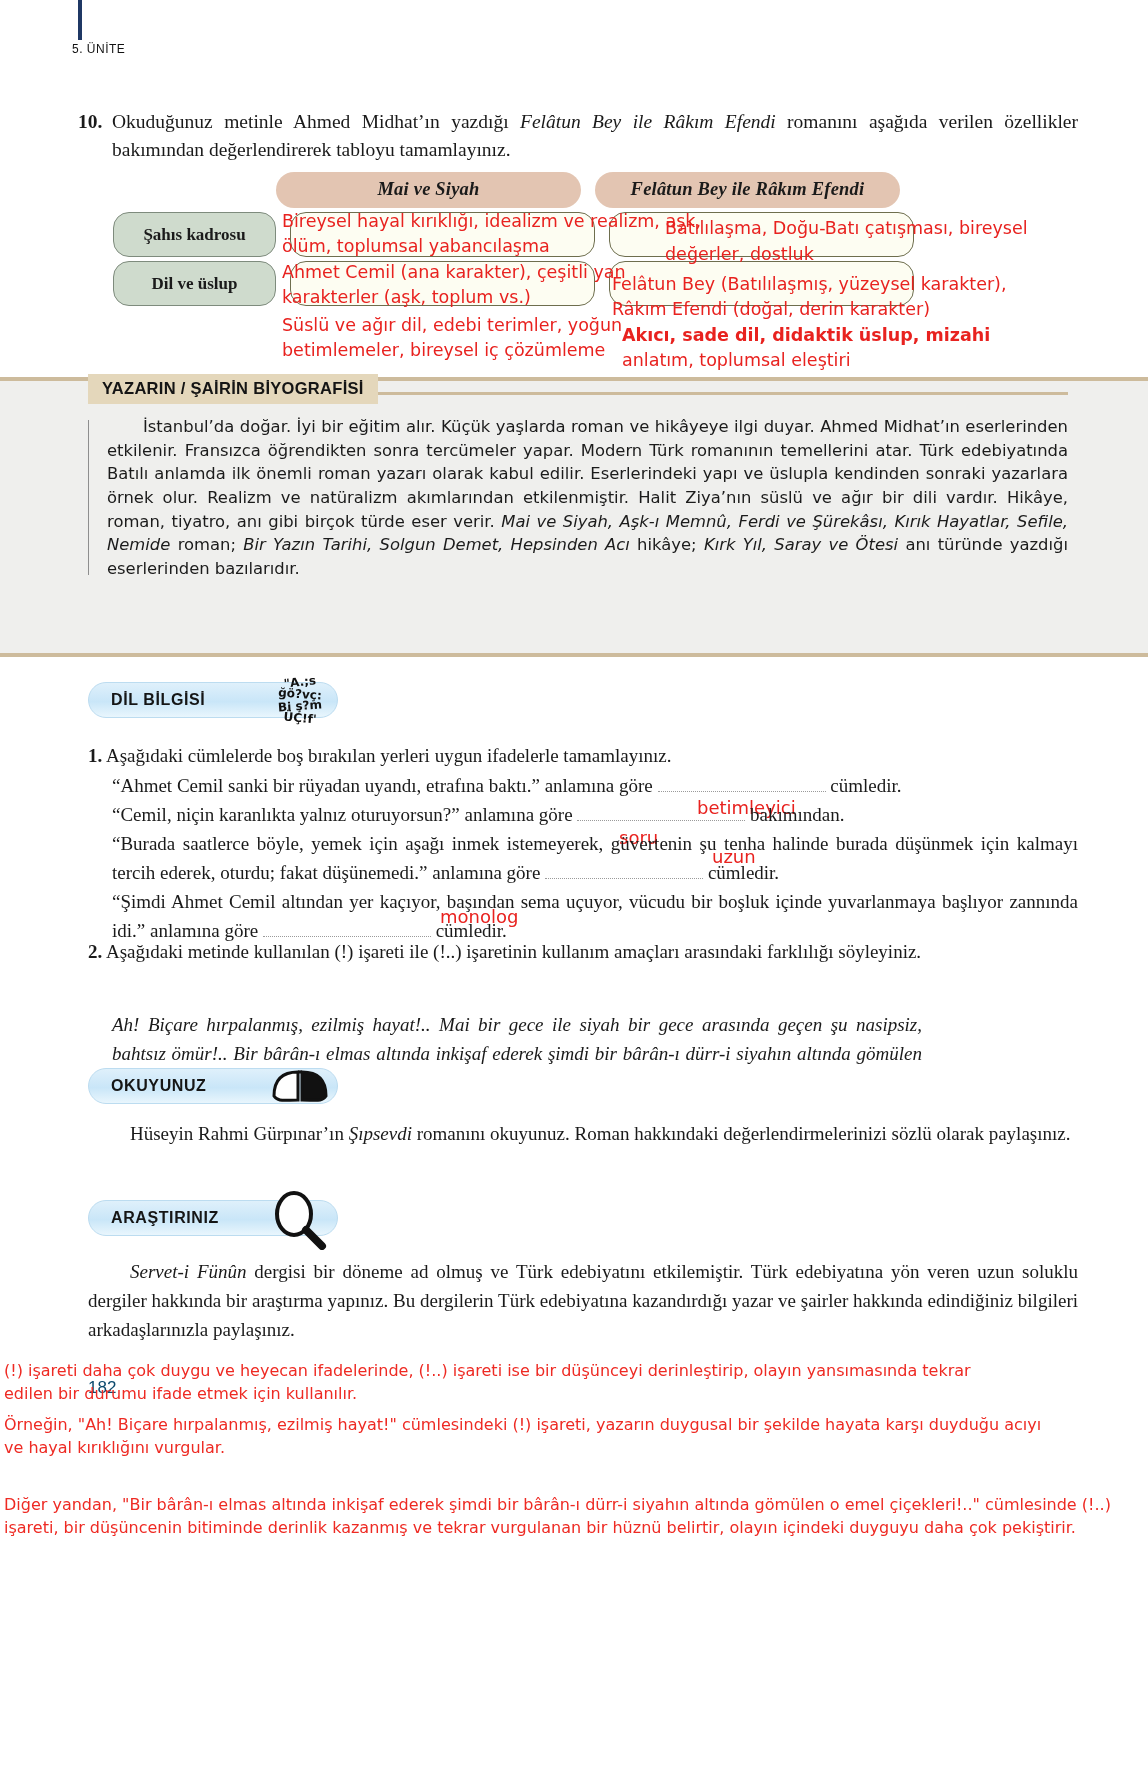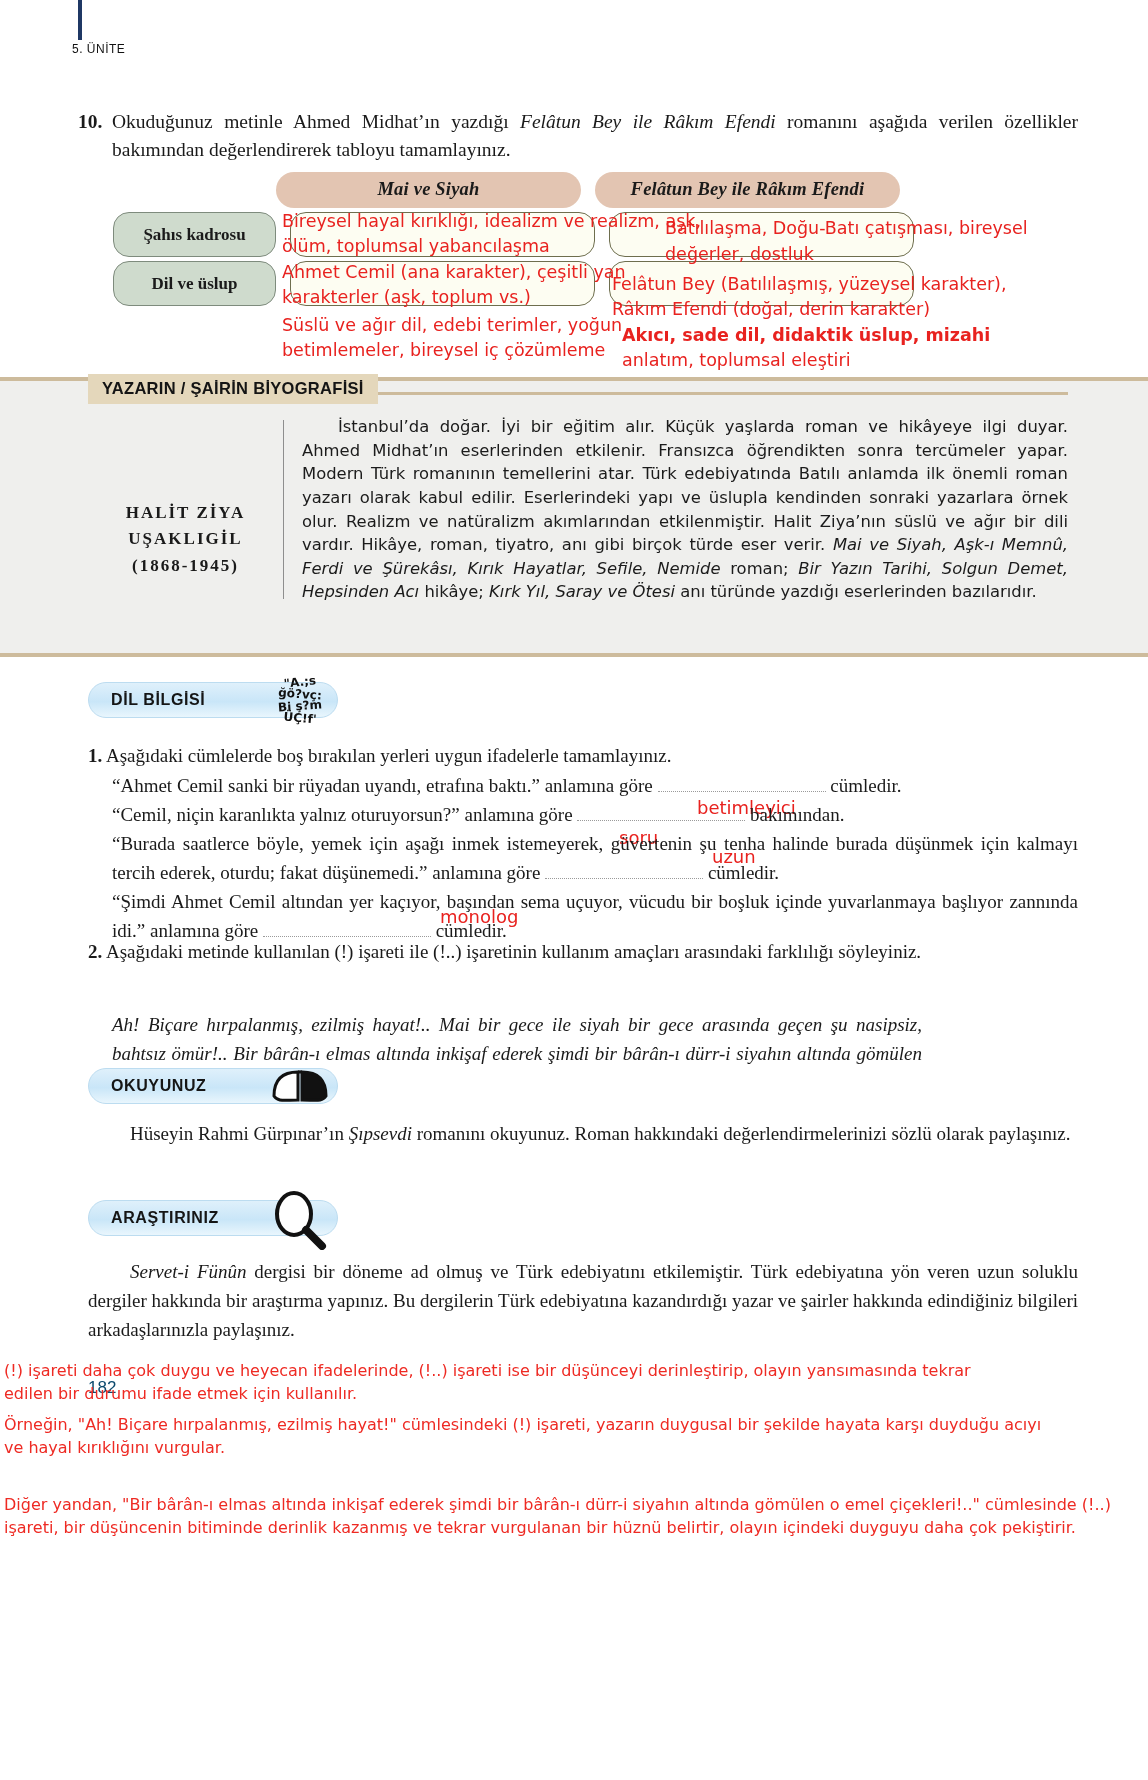--- a/index.html
+++ b/index.html
@@ -247,25 +247,20 @@
 <div class="ans" style="left:612px; top:273px;">Felâtun Bey (Batılılaşmış, yüzeysel karakter),</div>
 <div class="ans" style="left:612px; top:298px;">Râkım Efendi (doğal, derin karakter)</div>
 <div class="ans" style="left:622px; top:324px;font-weight:bold;">Akıcı, sade dil, didaktik üslup, mizahi</div>
 <div class="ans" style="left:622px; top:349px;">anlatım, toplumsal eleştiri</div>
 
 <div class="bio-band"></div>
 <div class="bio-tag-rule"></div>
 <div class="bio-tag">YAZARIN / ŞAİRİN BİYOGRAFİSİ</div>
 
 <div class="bio-inner">
-  <div class="bio-name">
-    <div>HALİT ZİYA</div>
-    <div>UŞAKLIGİL</div>
-    <div>(1868-1945)</div>
-  </div>
   <div class="bio-sep"></div>
   <div class="bio-text">
     <span>İstanbul’da doğar. İyi bir eğitim alır. Küçük yaşlarda roman ve hikâyeye ilgi duyar. Ahmed Midhat’ın eserlerinden etkilenir. Fransızca öğrendikten sonra tercümeler yapar. Modern Türk romanının temellerini atar. Türk edebiyatında Batılı anlamda ilk önemli roman yazarı olarak kabul edilir. Eserlerindeki yapı ve üslupla kendinden sonraki yazarlara örnek olur. Realizm ve natüralizm akımlarından etkilenmiştir. Halit Ziya’nın süslü ve ağır bir dili vardır. Hikâye, roman, tiyatro, anı gibi birçok türde eser verir. </span><span class="ital">Mai ve Siyah, Aşk-ı Memnû, Ferdi ve Şürekâsı, Kırık Hayatlar, Sefile, Nemide</span><span> roman; </span><span class="ital">Bir Yazın Tarihi, Solgun Demet, Hepsinden Acı</span><span> hikâye; </span><span class="ital">Kırk Yıl, Saray ve Ötesi</span><span> anı türünde yazdığı eserlerinden bazılarıdır.</span>
   </div>
 </div>
 
 <div class="pill" style="left:88px; top:682px; width:250px;">
   <span>DİL BİLGİSİ</span>
 </div>
 <div class="dogru-icon" style="left:265px; top:676px;">

